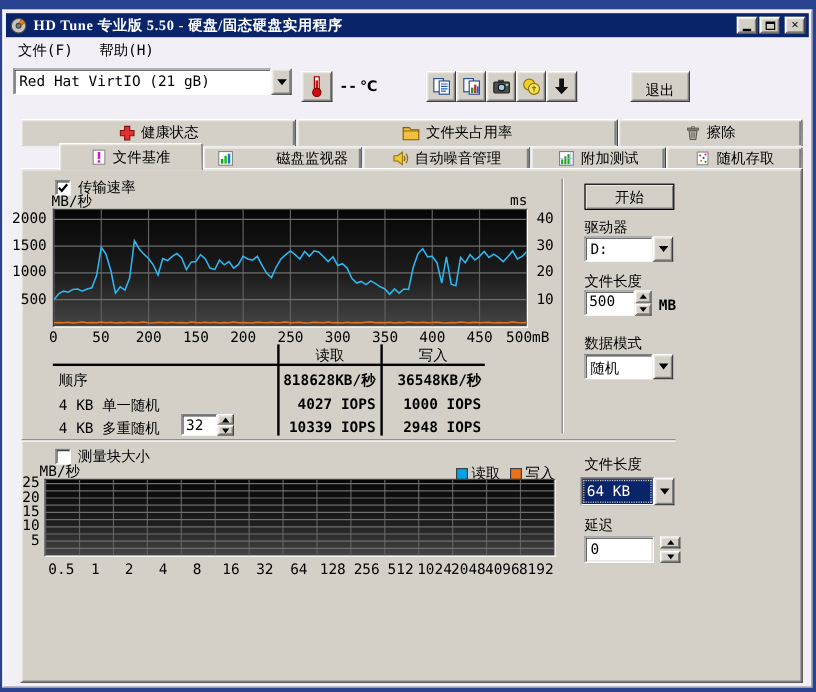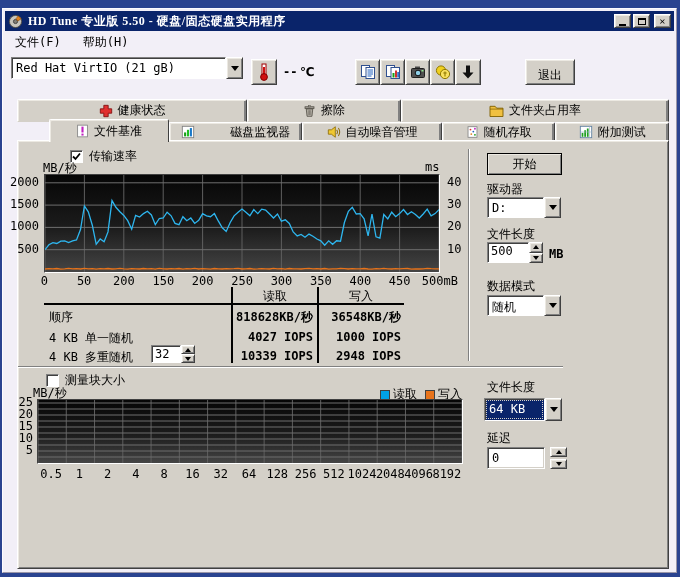--- a/index.html
+++ b/index.html
@@ -174,36 +174,36 @@
     </div>
   </div>
 
   <div class="tabrow1">
     <div class="tab" style="flex:18 0 0;">
       <svg width="14" height="14" viewBox="0 0 16 16">
         <path d="M5.5 1.5h5v4h4v5h-4v4h-5v-4h-4v-5h4z" fill="#e03030" stroke="#801010"></path>
       </svg>
       <span>健康状态</span>
     </div>
+    <div class="tab" style="flex:21 0 0;">
+      <svg width="15" height="13" viewBox="0 0 16 14">
+        <path d="M1 2.5h5.5l1.7 2H15v9H1z" fill="#f0c040" stroke="#806000"></path>
+        <path d="M1 5.5h14" stroke="#806000" stroke-width="0.8"></path>
+      </svg>
+      <span>文件夹占用率</span>
+    </div>
     <div class="tab" style="flex:12 0 0;">
       <svg width="13" height="14" viewBox="0 0 16 16">
         <rect x="2.5" y="2.8" width="11" height="2" fill="#a8a49a" stroke="#504c44"></rect>
         <rect x="6.5" y="1.4" width="3" height="1.6" fill="#a8a49a" stroke="#504c44" stroke-width="0.6"></rect>
         <path d="M4 5.5h8l-1 9H5z" fill="#b8b4aa" stroke="#504c44"></path>
         <path d="M6.5 7v6M8 7v6M9.5 7v6" stroke="#6a665e" stroke-width="0.8"></path>
       </svg>
       <span>擦除</span>
     </div>
-    <div class="tab" style="flex:21 0 0;">
-      <svg width="15" height="13" viewBox="0 0 16 14">
-        <path d="M1 2.5h5.5l1.7 2H15v9H1z" fill="#f0c040" stroke="#806000"></path>
-        <path d="M1 5.5h14" stroke="#806000" stroke-width="0.8"></path>
-      </svg>
-      <span>文件夹占用率</span>
-    </div>
   </div>
 
   <div class="tabrow2">
     <div class="tab selected" style="flex:18 0 0;margin-left:24px;">
       <svg width="13" height="14" viewBox="0 0 16 16">
         <rect x="2" y="0.8" width="12" height="14.4" fill="#fff" stroke="#808080"></rect>
         <rect x="6.7" y="2.6" width="2.6" height="7.2" fill="#c020c0"></rect>
         <rect x="6.7" y="11.2" width="2.6" height="2.4" fill="#c020c0"></rect>
       </svg>
       <span>文件基准</span>
@@ -216,47 +216,47 @@
         <rect x="10.1" y="3.5" width="2.4" height="9.5" fill="#1878c8"></rect>
       </svg>
       <span>磁盘监视器</span>
     </div>
     <div class="tab" style="flex:21 0 0;">
       <svg width="14" height="14" viewBox="0 0 16 16">
         <path d="M1.5 5.5h3.5L9.5 2v12L5 10.5H1.5z" fill="#f0c830" stroke="#907010"></path>
         <path d="M11 5.5q2 2.5 0 5M13 3.5q3 4.5 0 9" stroke="#907010" stroke-width="1.2" fill="none"></path>
       </svg>
       <span>自动噪音管理</span>
+    </div>
+    <div class="tab" style="flex:17 0 0;">
+      <svg width="14" height="14" viewBox="0 0 16 16">
+        <rect x="1.5" y="1.5" width="13" height="13" fill="#fff" stroke="#6080a0"></rect>
+        <rect x="3" y="9" width="2" height="4.5" fill="#20a020"></rect>
+        <rect x="6" y="6" width="2" height="7.5" fill="#20a020"></rect>
+        <rect x="9" y="4" width="2" height="9.5" fill="#20a020"></rect>
+        <path d="M1.5 8h13M12 1.5v13" stroke="#a0b8cc" stroke-width="0.7"></path>
+      </svg>
+      <span>附加测试</span>
     </div>
     <div class="tab" style="flex:17 0 0;">
       <svg width="13" height="14" viewBox="0 0 16 16">
         <rect x="2.5" y="1.5" width="11" height="13" fill="#fff" stroke="#808080"></rect>
         <circle cx="5.5" cy="5" r="1.1" fill="#e03030"></circle>
           <circle cx="9" cy="7.5" r="1.1" fill="#2060c0"></circle>
         <circle cx="6.5" cy="10.5" r="1.1" fill="#e08020"></circle>
           <circle cx="11" cy="11.5" r="1.1" fill="#18a018"></circle>
         <circle cx="11" cy="4" r="1.1" fill="#c020c0"></circle>
       </svg>
       <span>随机存取</span>
     </div>
-    <div class="tab" style="flex:17 0 0;">
-      <svg width="14" height="14" viewBox="0 0 16 16">
-        <rect x="1.5" y="1.5" width="13" height="13" fill="#fff" stroke="#6080a0"></rect>
-        <rect x="3" y="9" width="2" height="4.5" fill="#20a020"></rect>
-        <rect x="6" y="6" width="2" height="7.5" fill="#20a020"></rect>
-        <rect x="9" y="4" width="2" height="9.5" fill="#20a020"></rect>
-        <path d="M1.5 8h13M12 1.5v13" stroke="#a0b8cc" stroke-width="0.7"></path>
-      </svg>
-      <span>附加测试</span>
-    </div>
   </div>
 
   <div class="panel bevel-up">
 
-    <div class="checkbox checked abs" style="left:28px; top:7px;margin-left:24px;">
+    <div class="checkbox checked abs" style="left:28px; top:7px;">
       <span class="cbox">
         <svg width="9" height="9" viewBox="0 0 9 9">
             <path d="M1 4.5l2.5 2.5L8 1.5" stroke="#000" stroke-width="1.8" fill="none"></path>
           </svg>
       </span>
       <span>传输速率</span>
     </div>
 
     <span class="abs" style="left:25px; top:19px;">MB/秒</span>
     <span class="abs" style="left:407px; top:19px;">ms</span>

